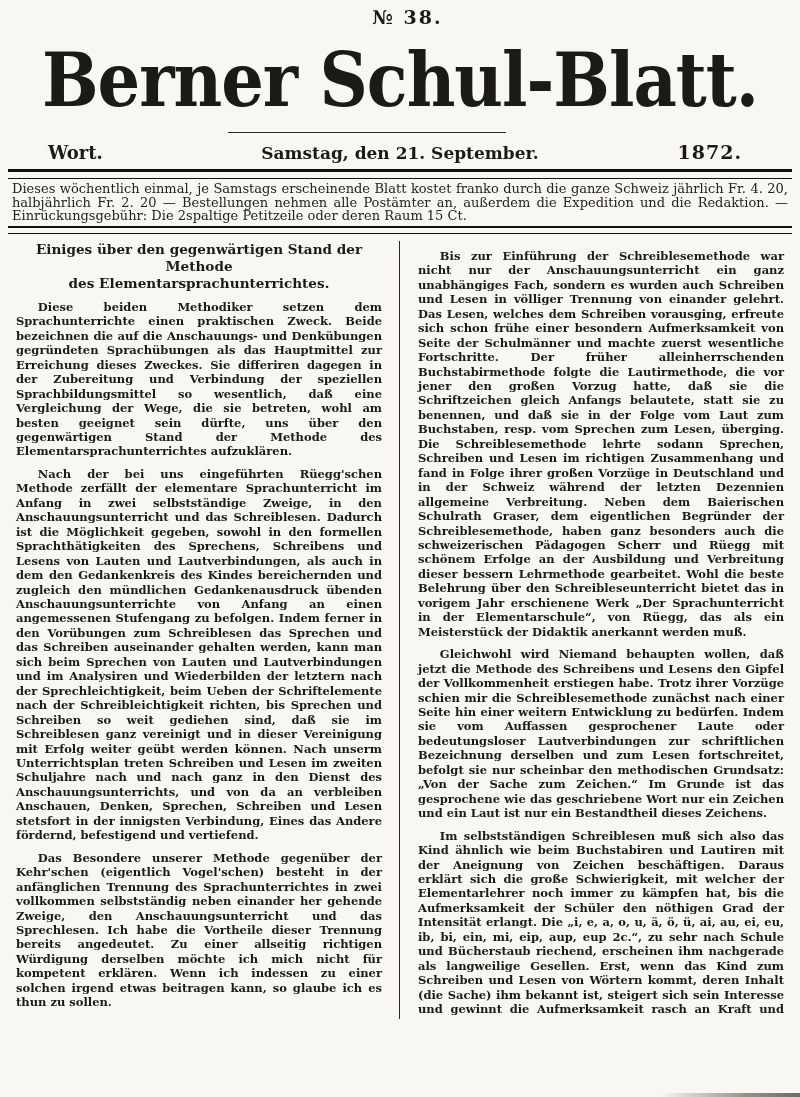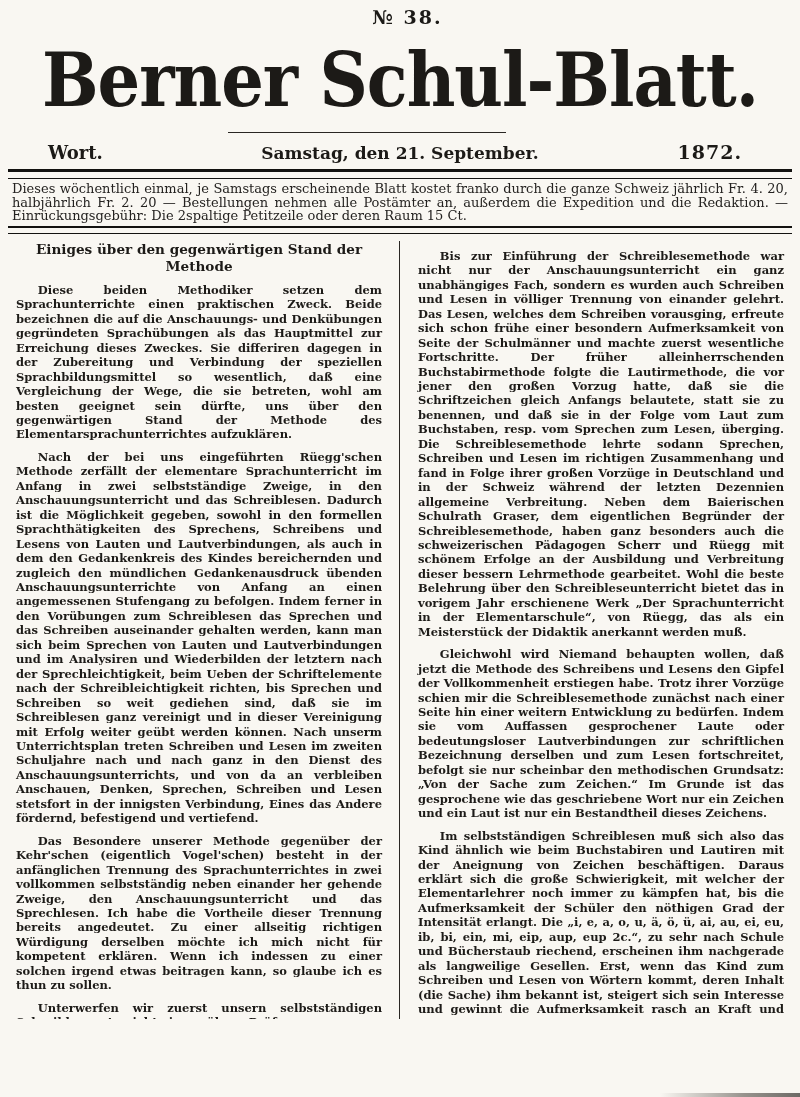--- a/index.html
+++ b/index.html
@@ -149,20 +149,21 @@
   <div class="double-rule"></div>
 
   <div class="imprint">Dieses wöchentlich einmal, je Samstags erscheinende Blatt kostet franko durch die ganze Schweiz jährlich Fr. 4. 20, halbjährlich Fr. 2. 20 — Bestellungen nehmen alle Postämter an, außerdem die Expedition und die Redaktion. — Einrückungsgebühr: Die 2spaltige Petitzeile oder deren Raum 15 Ct.</div>
 
   <div class="double-rule below-imprint"></div>
 
   <div class="columns">
     <div class="col col-left">
       <p class="article-title">
         <span>Einiges über den gegenwärtigen Stand der Methode</span><br>
+        <span>des Elementarsprachunterrichtes.</span>
       </p>
       <div>
           <p class="body-para">Diese beiden Methodiker setzen dem Sprachunterrichte einen praktischen Zweck. Beide bezeichnen die auf die Anschauungs- und Denkübungen gegründeten Sprachübungen als das Hauptmittel zur Erreichung dieses Zweckes. Sie differiren dagegen in der Zubereitung und Verbindung der speziellen Sprachbildungsmittel so wesentlich, daß eine Vergleichung der Wege, die sie betreten, wohl am besten geeignet sein dürfte, uns über den gegenwärtigen Stand der Methode des Elementarsprachunterrichtes aufzuklären.</p>
           <p class="body-para">Nach der bei uns eingeführten Rüegg'schen Methode zerfällt der elementare Sprachunterricht im Anfang in zwei selbstständige Zweige, in den Anschauungsunterricht und das Schreiblesen. Dadurch ist die Möglichkeit gegeben, sowohl in den formellen Sprachthätigkeiten des Sprechens, Schreibens und Lesens von Lauten und Lautverbindungen, als auch in dem den Gedankenkreis des Kindes bereichernden und zugleich den mündlichen Gedankenausdruck übenden Anschauungsunterrichte von Anfang an einen angemessenen Stufengang zu befolgen. Indem ferner in den Vorübungen zum Schreiblesen das Sprechen und das Schreiben auseinander gehalten werden, kann man sich beim Sprechen von Lauten und Lautverbindungen und im Analysiren und Wiederbilden der letztern nach der Sprechleichtigkeit, beim Ueben der Schriftelemente nach der Schreibleichtigkeit richten, bis Sprechen und Schreiben so weit gediehen sind, daß sie im Schreiblesen ganz vereinigt und in dieser Vereinigung mit Erfolg weiter geübt werden können. Nach unserm Unterrichtsplan treten Schreiben und Lesen im zweiten Schuljahre nach und nach ganz in den Dienst des Anschauungsunterrichts, und von da an verbleiben Anschauen, Denken, Sprechen, Schreiben und Lesen stetsfort in der innigsten Verbindung, Eines das Andere fördernd, befestigend und vertiefend.</p>
           <p class="body-para">Das Besondere unserer Methode gegenüber der Kehr'schen (eigentlich Vogel'schen) besteht in der anfänglichen Trennung des Sprachunterrichtes in zwei vollkommen selbstständig neben einander her gehende Zweige, den Anschauungsunterricht und das Sprechlesen. Ich habe die Vortheile dieser Trennung bereits angedeutet. Zu einer allseitig richtigen Würdigung derselben möchte ich mich nicht für kompetent erklären. Wenn ich indessen zu einer solchen irgend etwas beitragen kann, so glaube ich es thun zu sollen.</p>
           <p class="body-para">Unterwerfen wir zuerst unsern selbstständigen Schreibleseunterricht einer nähern Prüfung.</p>
         </div>
     </div>
     <div class="col col-right">
       <div>

